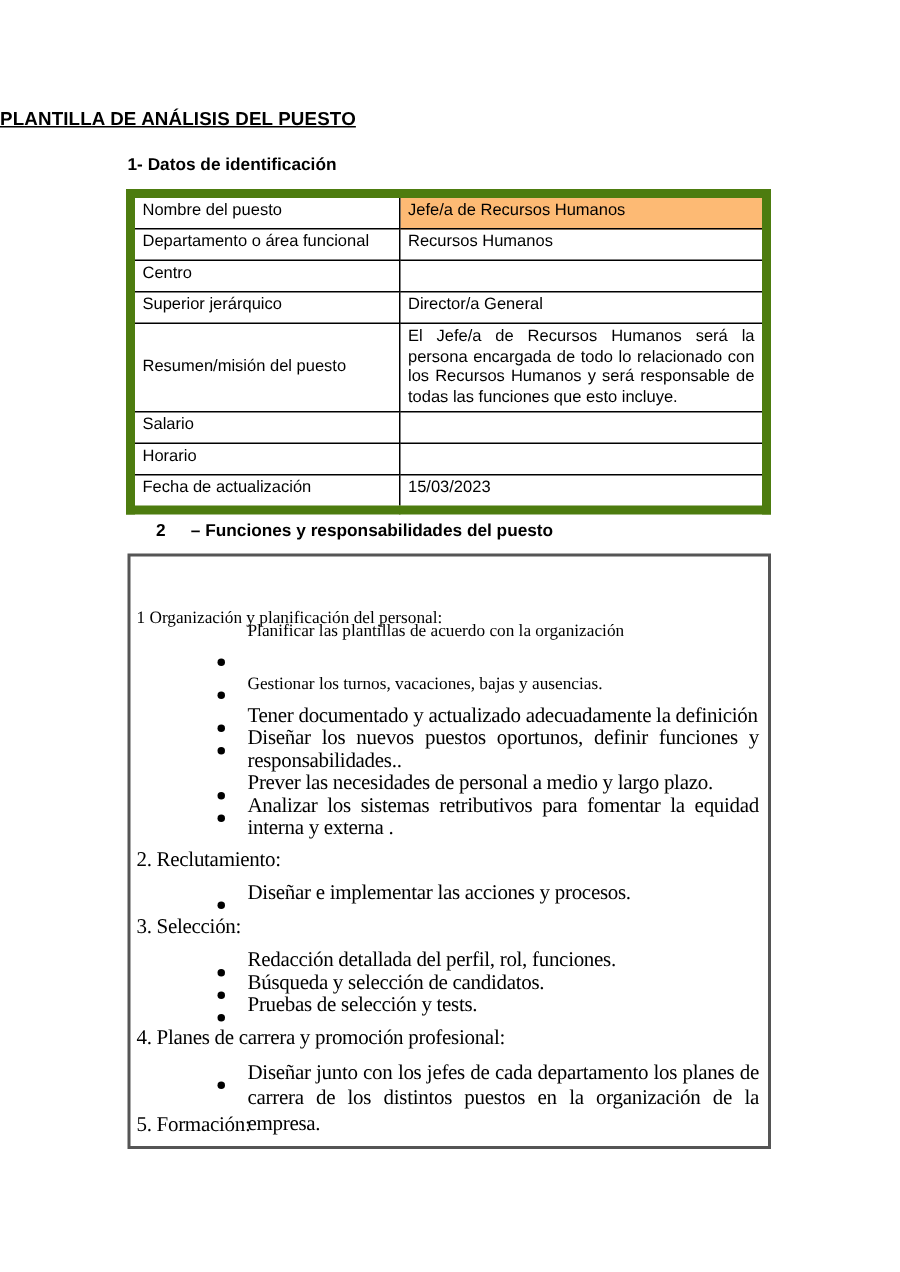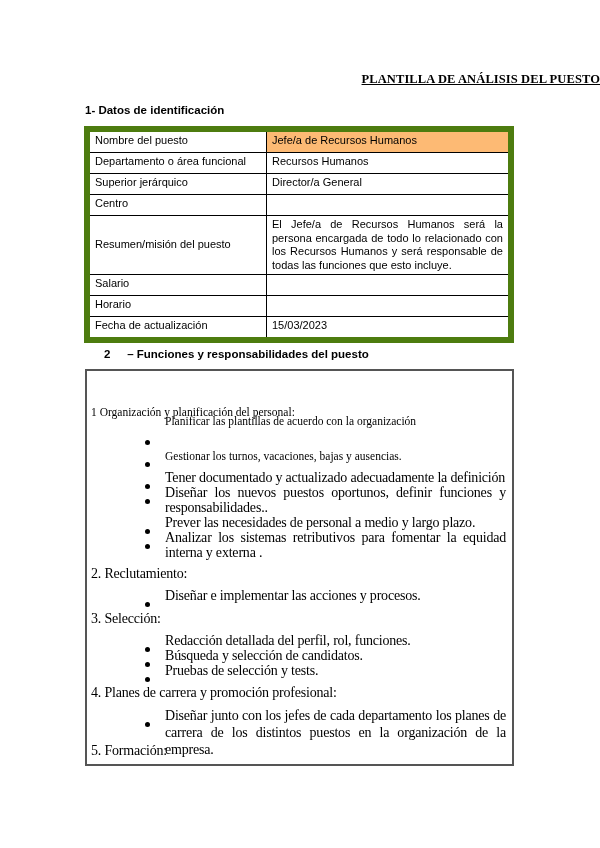--- a/index.html
+++ b/index.html
@@ -1,17 +1,17 @@
 <!DOCTYPE html>
 <html><head>
 <meta charset="utf-8">
 <style>
   html, body { margin: 0; padding: 0; background: #ffffff; }
   body { width: 600px; height: 848px; position: relative; overflow: hidden; font-family: "Liberation Sans", sans-serif; color: #000; }
-  .title { position: absolute; top: 72px; left: 0; width: 600px; text-align: right; font-weight: bold; font-size: 12.5px; text-decoration: underline; letter-spacing: 0.1px; font-family: Liberation Serif, serif; }
+  .title { position: absolute; top: 72px; left: 0; width: 600px; text-align: left; font-weight: bold; font-size: 12.5px; text-decoration: underline; letter-spacing: 0.1px; }
   .sec1 { position: absolute; top: 104px; left: 85px; font-weight: bold; font-size: 11.5px; }
   table.ident { position: absolute; top: 126px; left: 84px; width: 430px; border-collapse: collapse; font-size: 11px; }
   table.ident td { border: 1px solid #000; padding: 2px 5px; vertical-align: top; line-height: 13.5px; }
   table.ident { border: 6px solid #4d7c0f; }
   table.ident td.lbl { width: 166px; height: 16px; }
   table.ident td.val { height: 16px; }
   table.ident td.hl { background: #fdba74; font-weight: normal; }
   table.ident td.mid { vertical-align: middle; }
   table.ident td.just { text-align: justify; text-align-last: left; }
   .sec2 { position: absolute; top: 348px; left: 104px; font-weight: bold; font-size: 11.5px; }
@@ -36,26 +36,26 @@
   <tbody>
       <tr>
     <td class="lbl">Nombre del puesto</td>
     <td class="val hl">Jefe/a de Recursos Humanos</td>
   </tr>
   <tr>
     <td class="lbl">Departamento o área funcional</td>
     <td class="val">Recursos Humanos</td>
   </tr>
   <tr>
+    <td class="lbl">Centro</td>
+    <td class="val"></td>
+  </tr>
+  <tr>
     <td class="lbl">Superior jerárquico</td>
     <td class="val">Director/a General</td>
-  </tr>
-  <tr>
-    <td class="lbl">Centro</td>
-    <td class="val"></td>
   </tr>
   <tr>
     <td class="lbl mid">Resumen/misión del puesto</td>
     <td class="val just">El Jefe/a de Recursos Humanos será la persona encargada de todo lo relacionado con los Recursos Humanos y será responsable de todas las funciones que esto incluye.</td>
   </tr>
   <tr>
     <td class="lbl">Salario</td>
     <td class="val"></td>
   </tr>
   <tr>

